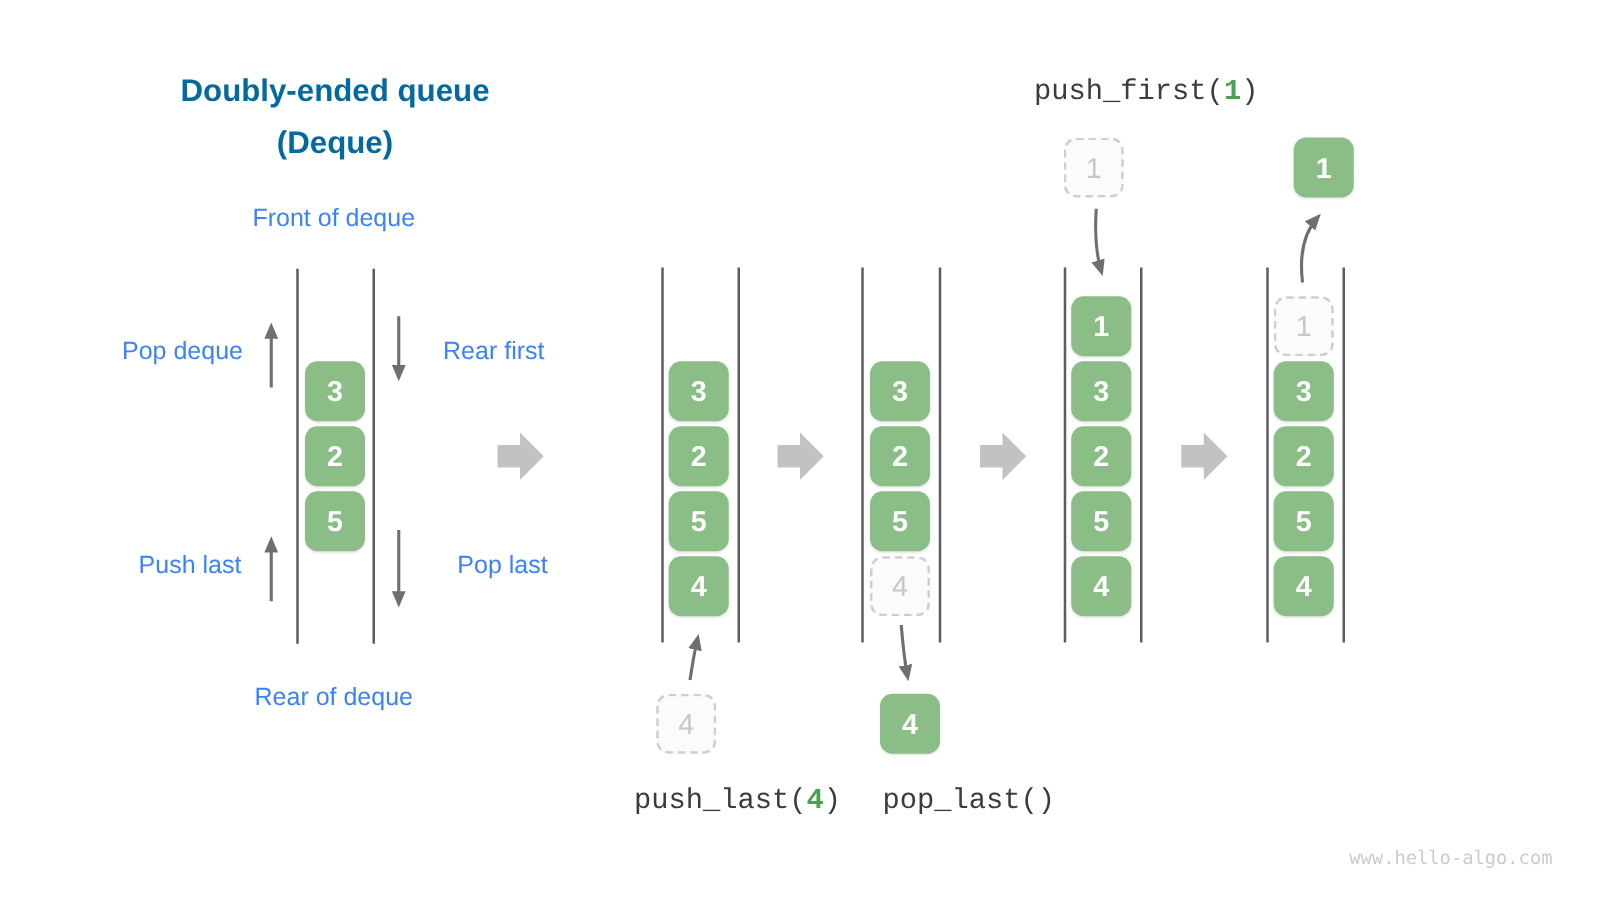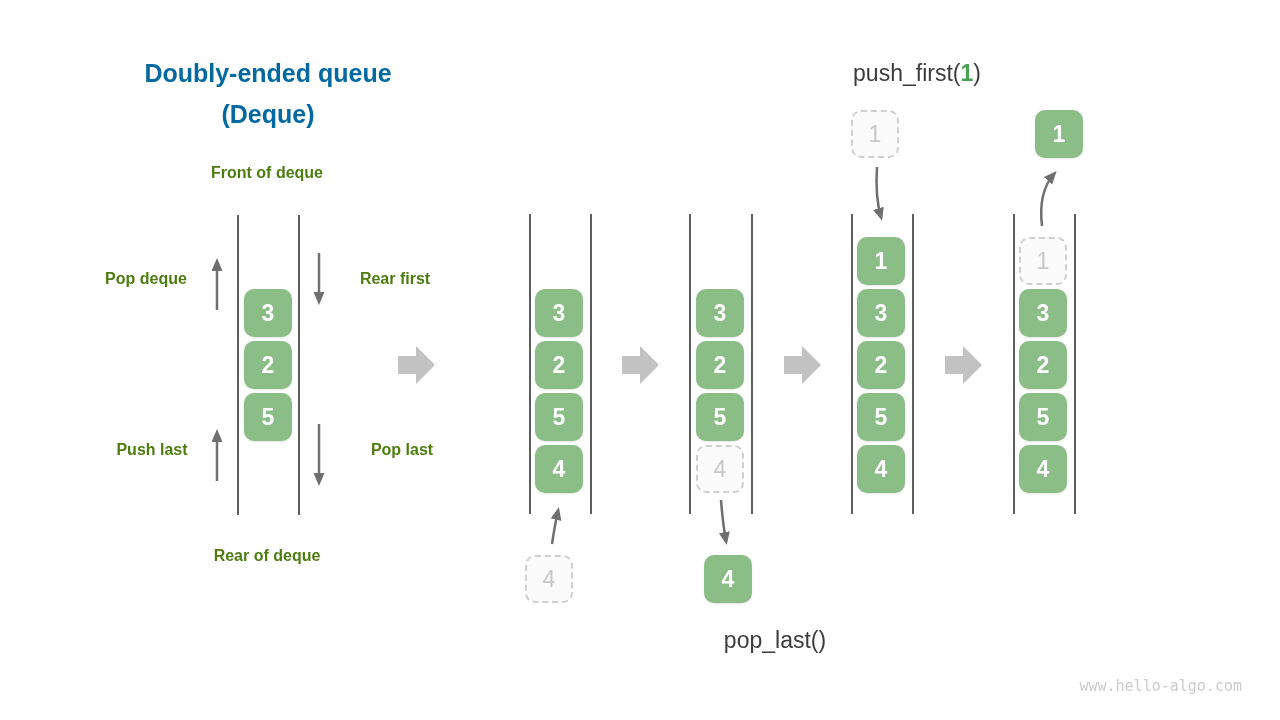--- a/index.html
+++ b/index.html
@@ -3,33 +3,33 @@
 <meta charset="utf-8">
 <style>
   * { margin:0; padding:0; box-sizing:border-box; }
   html,body { width:1280px; height:720px; background:#ffffff; overflow:hidden;
               font-family:"Liberation Sans", sans-serif; }
   #canvas { position:relative; width:1280px; height:720px; background:#ffffff; }
 
   .title { position:absolute; transform:translateX(-50%);
            font-size:25px; font-weight:bold; color:#0369a1; white-space:nowrap; }
   .label { position:absolute; transform:translateX(-50%);
-           font-size:16px; font-weight:bold; color:#4d7c0f; white-space:nowrap; }
+           font-size:20px; font-weight:normal; color:#3b82f6; white-space:nowrap; }
 
   .wall { position:absolute; width:1.5px; height:300px; background:#5d5d5d; }
 
   .cell { position:absolute; width:48px; height:48px; border-radius:10px;
           background:#8abe86; color:#ffffff; font-size:23px; font-weight:bold;
           display:flex; align-items:center; justify-content:center;
           box-shadow:0 1px 2px rgba(0,0,0,0.10); }
   .ghost { background:#fbfbfb; border:2px dashed #cfcfcf; color:#c7c7c7;
            font-weight:400; box-shadow:none; }
 
   .op { position:absolute; transform:translateX(-50%);
-        font-family:Liberation Sans, sans-serif; font-size:23px;
+        font-family:Liberation Mono, monospace; font-size:23px;
         color:#3c3c3c; white-space:nowrap; }
   .op .arg { color:#4aa153; font-weight:bold; }
 
   .watermark { position:absolute; top:677px; right:38px;
                font-family:"DejaVu Sans Mono", monospace; font-size:15px;
                color:#cbcbcb; }
 
   svg.overlay { position:absolute; left:0; top:0; width:1280px; height:720px;
                 pointer-events:none; }
 </style>
@@ -84,20 +84,23 @@
   <div class="cell" style="left:1019px; top:289px">3</div>
   <div class="cell" style="left:1019px; top:341px">2</div>
   <div class="cell" style="left:1019px; top:393px">5</div>
   <div class="cell" style="left:1019px; top:445px">4</div>
 
   <div class="cell ghost" style="left:525px;  top:555px">4</div>
   <div class="cell" style="left:704px;  top:555px">4</div>
   <div class="cell ghost" style="left:851px;  top:110px">1</div>
   <div class="cell" style="left:1035px; top:110px">1</div>
 
+  <div class="op" style="left:590px; top:627px">
+    <span>push_last(</span><span class="arg">4</span><span>)</span>
+  </div>
   <div class="op" style="left:775px; top:627px">pop_last()</div>
   <div class="op" style="left:917px; top:60px">
     <span>push_first(</span><span class="arg">1</span><span>)</span>
   </div>
 
   <svg class="overlay" viewBox="0 0 1280 720">
     <defs>
       <marker id="ah" markerUnits="userSpaceOnUse" markerWidth="14" markerHeight="12" refX="9" refY="5.5" orient="auto">
         <path d="M0,0 L13,5.5 L0,11 Z" fill="#6f6f6f"></path>
       </marker>

